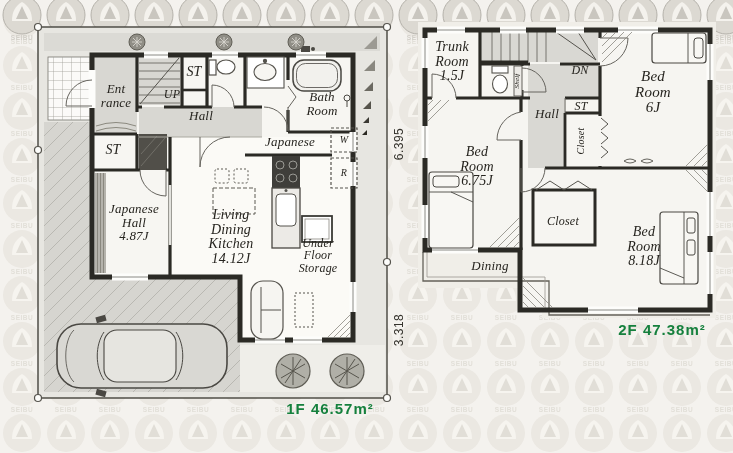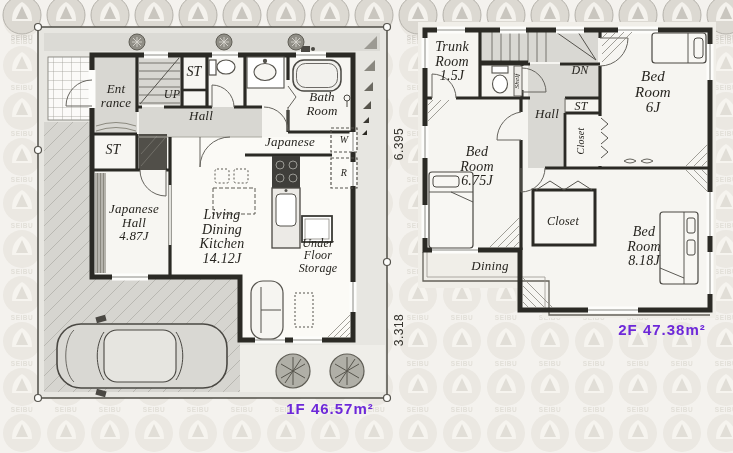--- a/index.html
+++ b/index.html
@@ -18,21 +18,21 @@
   .s11{font-size:14px}.s12{font-size:12px}.s13{font-size:13px}
   .s14{font-size:14px}.s15{font-size:15px}
   .vert{transform:translate(-50%,-50%) rotate(-90deg);}
   .dim{
     font-family:"Liberation Sans",sans-serif;font-style:normal;
     font-size:12px;color:#35332d;
     transform:translate(-50%,-50%) rotate(-90deg);letter-spacing:.5px;
   }
   .area{
     font-family:"Liberation Sans",sans-serif;font-style:normal;
-    font-weight:700;font-size:15px;color:#6d28d9;letter-spacing:1px;
+    font-weight:700;font-size:15px;color:#15803d;letter-spacing:1px;
     white-space:nowrap;
   }
 </style>
 </head>
 <body>
 
 <svg class="plan" width="733" height="453" viewBox="0 0 733 453">
   <defs>
     <g id="wmA">
       <circle cx="0" cy="0" r="19" fill="#ebe8e2"></circle>
@@ -358,21 +358,21 @@
 <div class="lbl s13" style="left:201px;top:116px">Hall</div>
 <div class="lbl s13" style="left:322px;top:104px">Bath
 Room</div>
 <div class="lbl s13" style="left:290px;top:142px">Japanese</div>
 <div class="lbl s10" style="left:344px;top:140px">W</div>
 <div class="lbl s10" style="left:344px;top:173px">R</div>
 <div class="lbl s11" style="left:113px;top:150px">ST</div>
 <div class="lbl s13" style="left:134px;top:222px">Japanese
 Hall
 4.87J</div>
-<div class="lbl s14" style="left:222px;top:237px">Living
+<div class="lbl s14" style="left:231px;top:237px">Living
 Dining
 Kitchen
 14.12J</div>
 <div class="lbl s9" style="left:318px;top:256px">Under
 Floor
 Storage</div>
 <div class="lbl dim" style="left:399px;top:144px">6.395</div>
 <div class="lbl dim" style="left:399px;top:330px">3.318</div>
 <div class="lbl area" style="left:330px;top:409px">1F 46.57m²</div>
 

